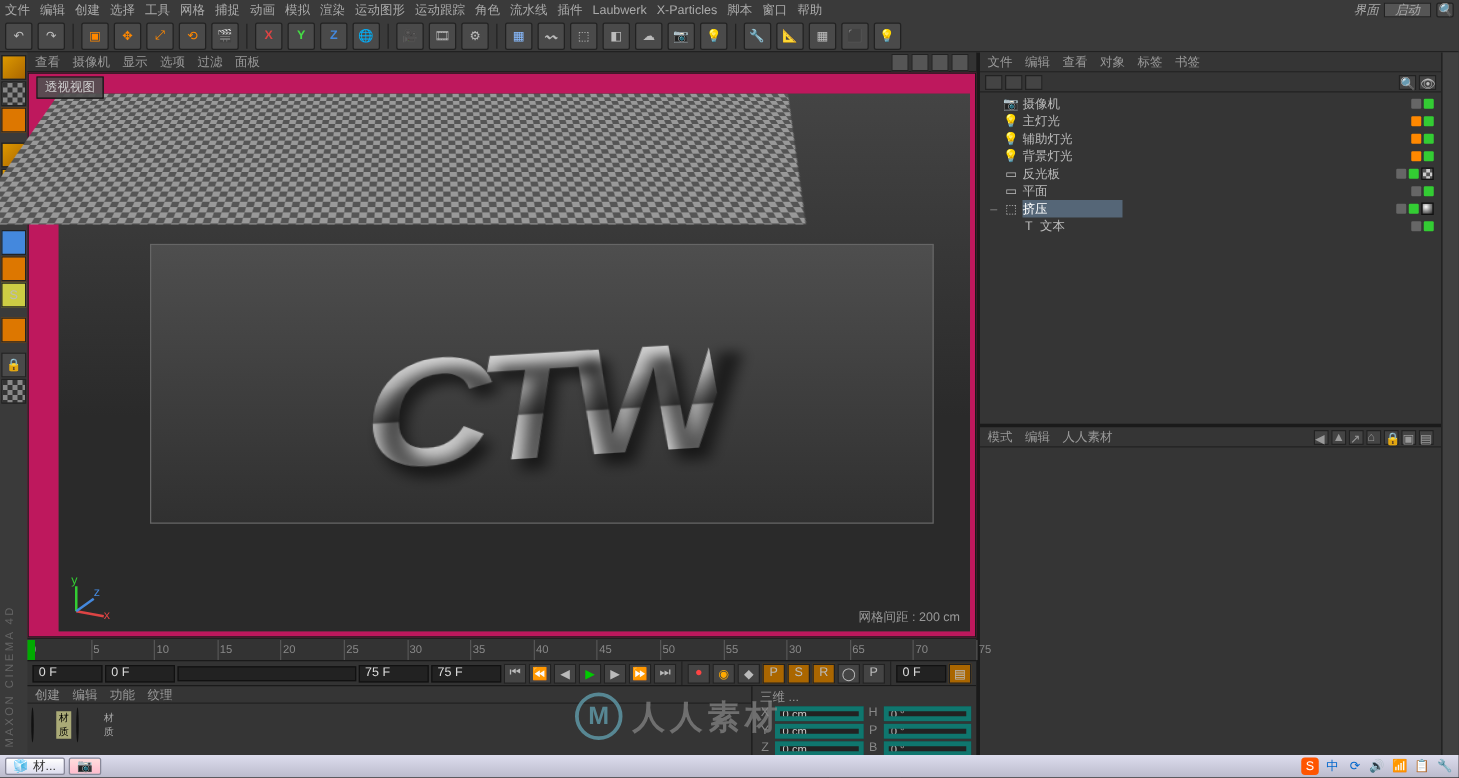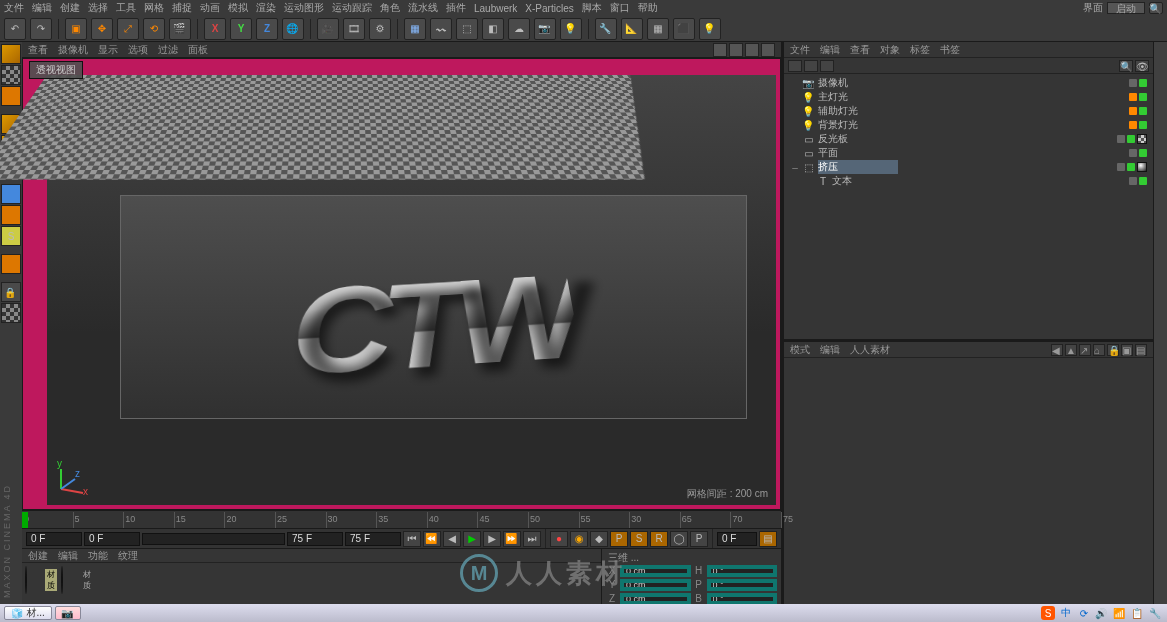--- a/index.html
+++ b/index.html
@@ -1,21 +1,21 @@
 <!DOCTYPE html>
 <html><head>
 <meta charset="utf-8">
 <style>
 * { margin: 0; padding: 0; box-sizing: border-box; font-family: "Microsoft YaHei", Arial, sans-serif; font-size: 10px; user-select: none; }
 body { background: #3a3a3a; color: #bbb; width: 1167px; height: 622px; overflow: hidden; position: relative; }
 
 
 .menubar { height: 16px; background: #3a3a3a; display: flex; align-items: center; padding: 0 4px; gap: 8px; color: #aaa; }
 .menubar span { cursor: pointer; }
-.menubar-right { margin-left: auto; display: flex; gap: 4px; align-items: center; }
+.menubar-right { margin-left: auto; display: flex; gap: 4px; align-items: center; font-style: italic; }
 .layout-dd { background: #555; border: 1px solid #222; padding: 0 8px; height: 12px; line-height: 12px; }
 
 
 .toolbar-top { height: 26px; background: #3a3a3a; display: flex; align-items: center; padding: 2px 4px; gap: 4px; border-bottom: 1px solid #1a1a1a; }
 .tbbtn { width: 22px; height: 22px; background: #4a4a4a; border: 1px solid #222; border-radius: 2px; display: flex; align-items: center; justify-content: center; cursor: pointer; position: relative; }
 .sep { width: 1px; height: 20px; background: #222; margin: 0 2px; }
 .axis-x { color: #d44; font-weight: bold; }
 .axis-y { color: #4d4; font-weight: bold; }
 .axis-z { color: #48d; font-weight: bold; }
 .orange-btn { background: #4a4a4a; color: #f80; }

